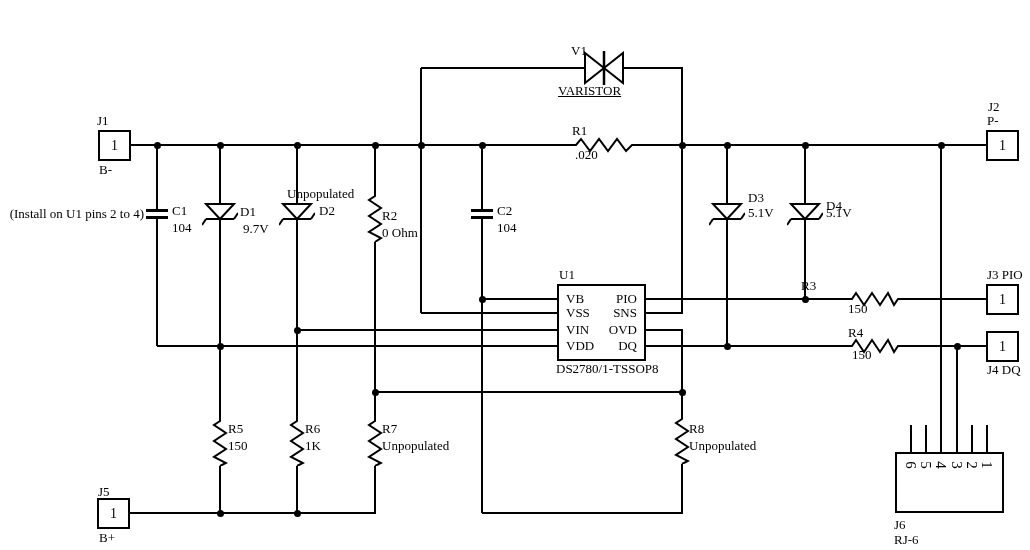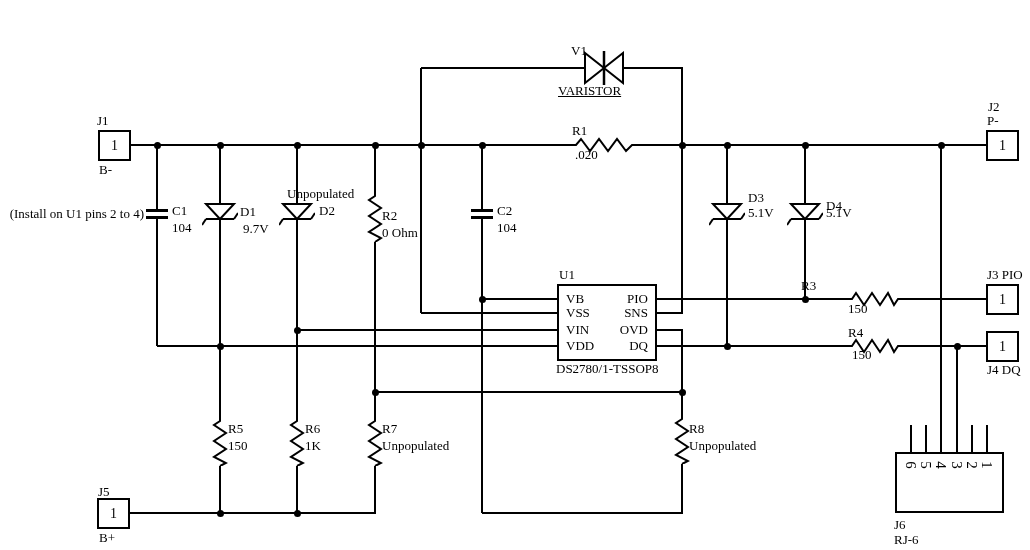--- a/index.html
+++ b/index.html
@@ -5,21 +5,21 @@
   html,body{margin:0;padding:0;background:#fff;}
   #canvas{position:relative;width:1030px;height:550px;background:#ffffff;
           font-family:"Liberation Serif",serif;color:#000;overflow:hidden;}
   .wh{position:absolute;height:2px;background:#000;}
   .wv{position:absolute;width:2px;background:#000;}
   .dot{position:absolute;width:7px;height:7px;margin:-3.5px 0 0 -3.5px;border-radius:50%;background:#000;}
   .lbl{position:absolute;font-size:13px;line-height:1.1;white-space:nowrap;}
   .conn{position:absolute;width:33px;height:31px;border:2px solid #000;box-sizing:border-box;
         background:#fff;display:flex;align-items:center;justify-content:center;font-size:14px;}
   .plate{position:absolute;height:3px;width:22px;background:#000;}
-  .ic{position:absolute;left:557px;top:284px;width:100px;height:77px;border:2px solid #000;
+  .ic{position:absolute;left:557px;top:284px;width:89px;height:77px;border:2px solid #000;
       box-sizing:border-box;background:#fff;font-family:Liberation Serif, serif;}
   .icrow{position:absolute;left:0;width:100%;display:flex;justify-content:space-between;
          padding:0 7px;box-sizing:border-box;font-size:13px;line-height:13px;}
   .j6box{position:absolute;left:895px;top:452px;width:109px;height:61px;border:2px solid #000;
          box-sizing:border-box;background:#fff;}
   .j6d{position:absolute;width:16px;height:16px;font-size:15px;line-height:16px;text-align:center;
        transform:rotate(90deg);}
   svg{position:absolute;}
 </style>
 </head>

